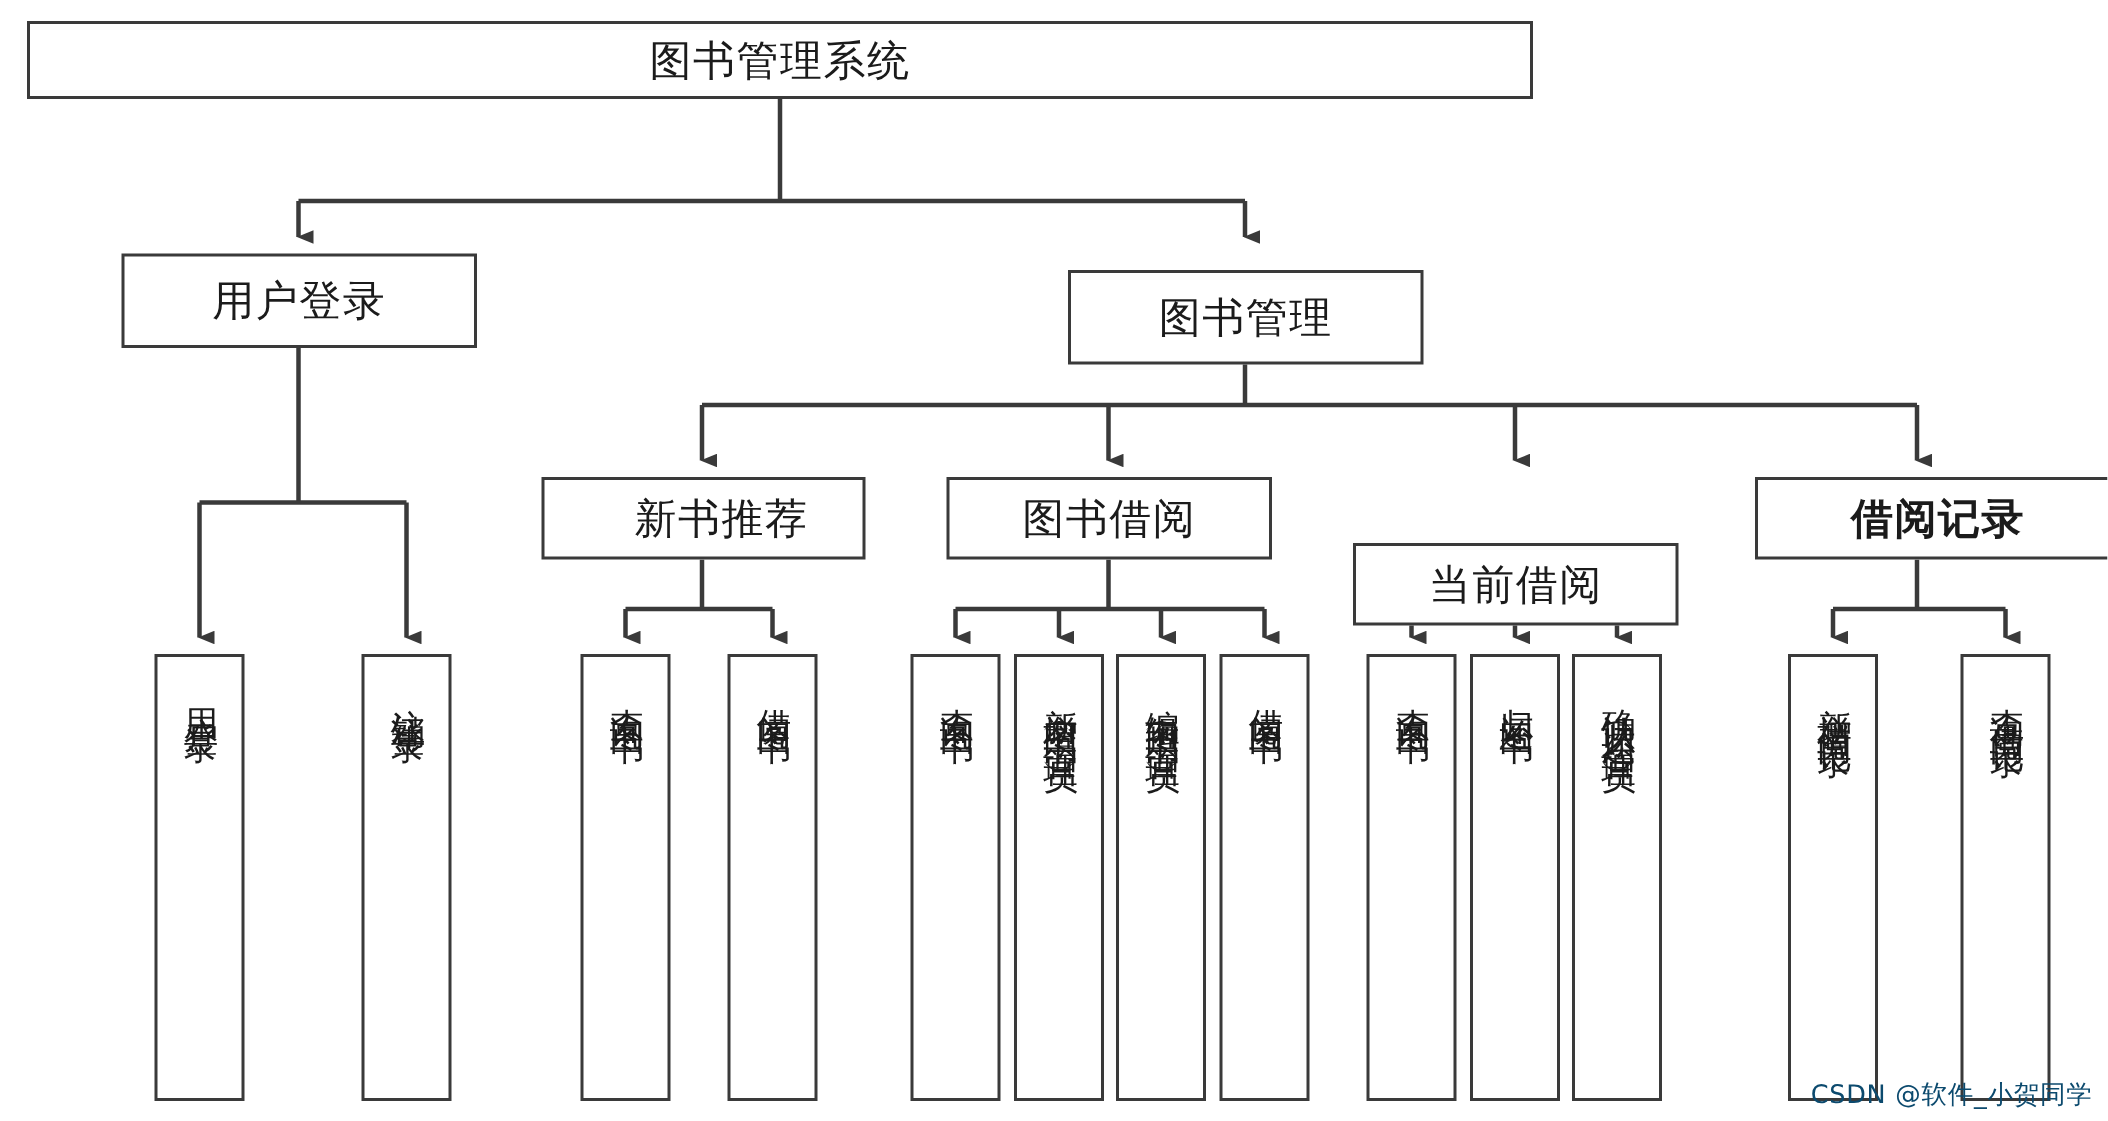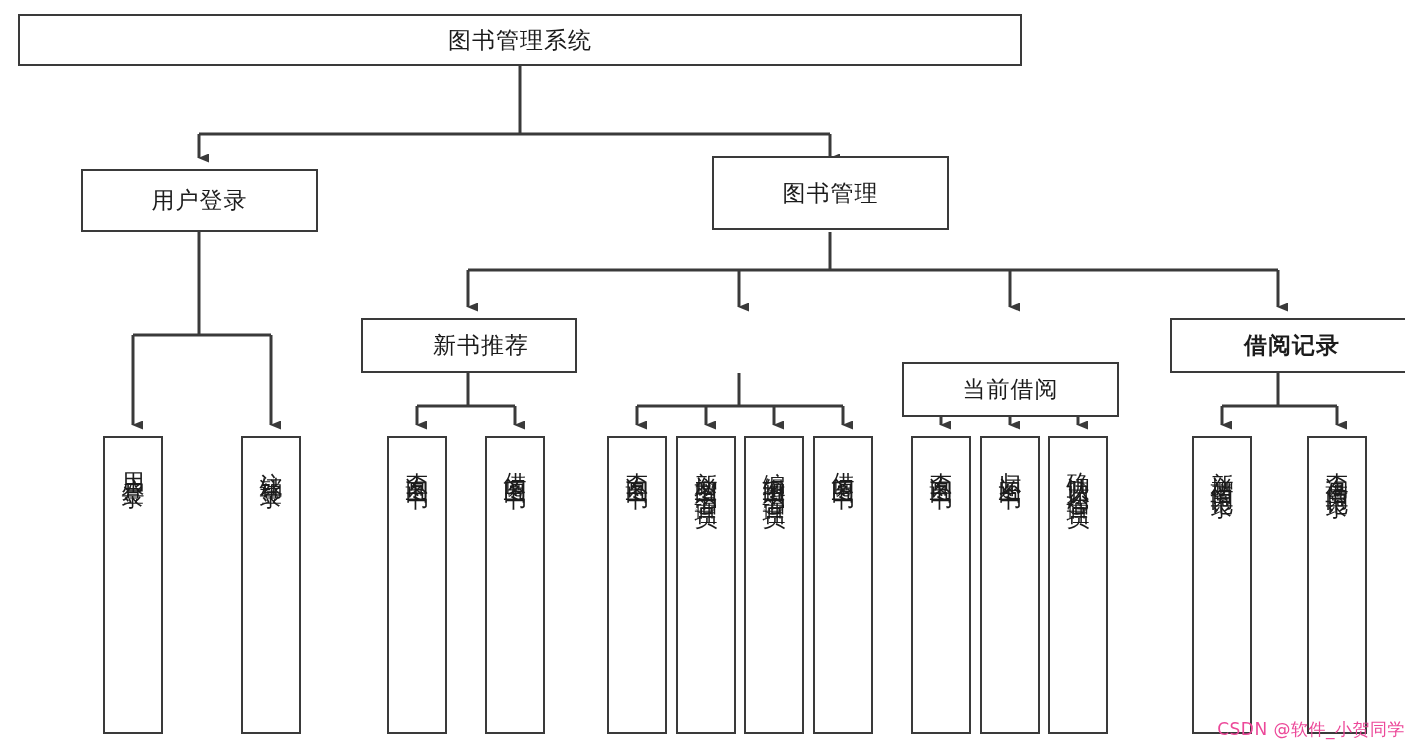--- a/index.html
+++ b/index.html
@@ -28,44 +28,44 @@
     position: absolute;
     box-sizing: border-box;
     background: #ffffff;
     border: 2px solid #3a3a3a;
     display: flex;
     align-items: center;
     justify-content: center;
     color: #1b1b1b;
   }
   .node-label {
-    font-size: 23px;
+    font-size: 28px;
     line-height: 1.25;
     letter-spacing: 1px;
     white-space: pre;
     text-align: center;
   }
   .node.vertical {
     align-items: flex-start;
     padding-top: 16px;
   }
   .node.vertical .node-label {
     writing-mode: vertical-rl;
     text-orientation: upright;
     font-size: 23px;
     letter-spacing: 5px;
     line-height: 1;
     white-space: nowrap;
   }
   .watermark {
     position: absolute;
-    right: 0;
+    right: 10px;
     bottom: 6px;
     font-size: 17px;
-    color: #ec4899;
+    color: #0c4a6e;
     letter-spacing: 0.5px;
     white-space: nowrap;
     pointer-events: none;
   }
 </style>
 </head>
 <body>
 
 <div id="diagram-root">
 
@@ -119,26 +119,29 @@
     </g>
   </svg>
 
   <div class="node" style="left:18px; top:14px; width:1004px; height:52px;">
     <span class="node-label">图书管理系统</span>
   </div>
 
   <div class="node" style="left:81px; top:169px; width:237px; height:63px;">
     <span class="node-label">用户登录</span>
   </div>
-  <div class="node" style="left:712px; top:156px; width:237px; height:74px;">
+  <div class="node" style="left:712px; top:180px; width:237px; height:63px;">
     <span class="node-label">图书管理</span>
   </div>
 
   <div class="node" style="left:361px; top:318px; width:216px; height:55px;padding-left:24px;">
     <span class="node-label">新书推荐</span>
+  </div>
+  <div class="node" style="left:631px; top:318px; width:217px; height:55px;">
+    <span class="node-label">图书借阅</span>
   </div>
   <div class="node" style="left:902px; top:318px; width:217px; height:55px;margin-top:44px;">
     <span class="node-label">当前借阅</span>
   </div>
   <div class="node" style="left:1170px; top:318px; width:244px; height:55px;font-weight:bold;">
     <span class="node-label">借阅记录</span>
   </div>
 
   <div class="node vertical" style="left:103px; top:436px; width:60px; height:298px;">
     <span class="node-label">用户登录</span>

